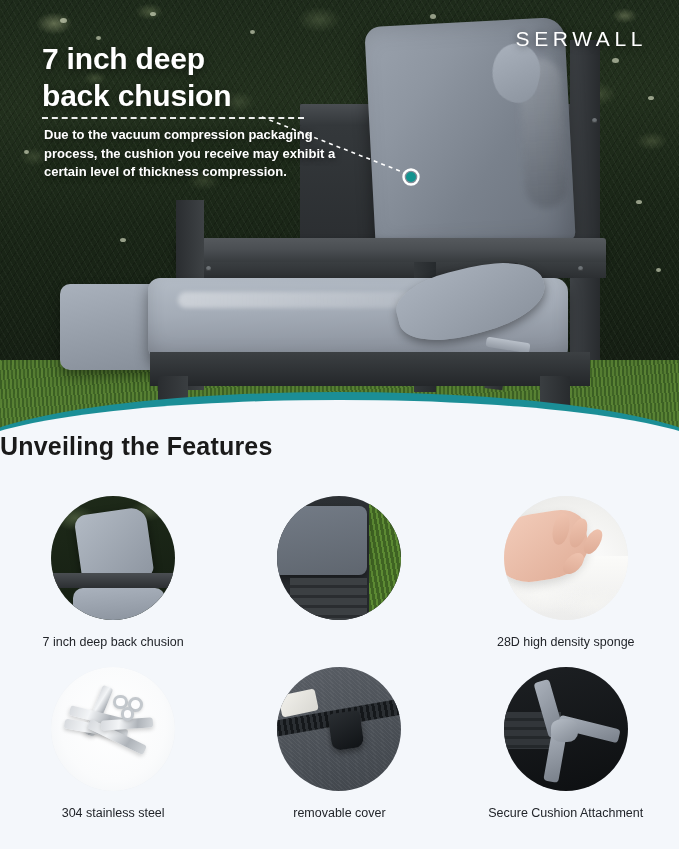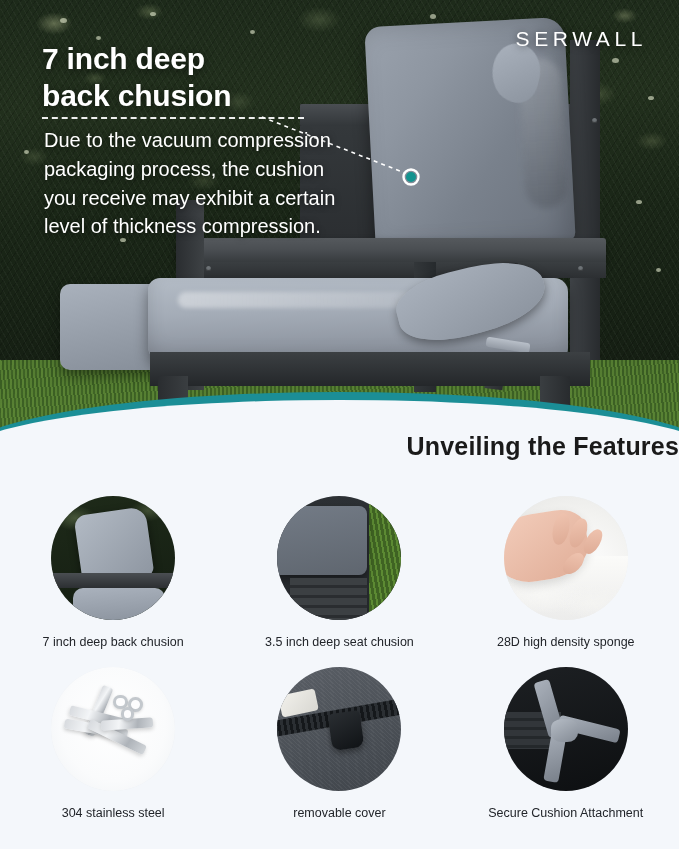--- a/index.html
+++ b/index.html
@@ -123,42 +123,42 @@
     color:#ffffff; font-weight:700; font-size:30px; line-height:1.24;
     letter-spacing:-.2px;
     text-shadow:0 2px 8px rgba(0,0,0,.55);
   }
   .dash-rule{
     position:absolute; left:42px; top:117px; width:262px; height:0;
     border-top:2px dashed rgba(255,255,255,.92);
   }
   .subtext{
     position:absolute; left:44px; top:126px; width:296px;
-    color:#ffffff; font-size:20px; line-height:1.44; font-weight:400;
+    color:#ffffff; font-size:13px; line-height:1.44; font-weight:700;
     text-shadow:0 1px 6px rgba(0,0,0,.6);
   }
   .leader-svg{ position:absolute; left:0; top:0; width:679px; height:440px; pointer-events:none; }
   .brand{
     position:absolute; right:32px; top:27px;
     color:#ffffff; font-size:21px; letter-spacing:4.6px; font-weight:400;
     text-shadow:0 1px 7px rgba(0,0,0,.55);
     margin-left:34px;
   }
 
   
   .panel{
     position:absolute; left:-40px; top:392px; width:759px; height:500px;
     background:#f4f7fb;
     border-top:8px solid #1b8e96;
     border-radius:50% 50% 0 0 / 64px 64px 0 0;
     overflow:hidden;
   }
   .panel-inner{ position:absolute; left:40px; top:0; width:679px; height:500px; }
   .features-title{
-    position:absolute; left:0; top:32px; width:679px; text-align:right;
+    position:absolute; left:0; top:32px; width:679px; text-align:left;
     font-size:25px; font-weight:700; color:#1a1a1a; letter-spacing:.2px;
   }
   .grid{ position:absolute; left:0; top:96px; width:679px; }
   .row{ display:flex; }
   .cell{ width:226.3px; display:flex; flex-direction:column; align-items:center; }
   .thumb{
     width:124px; height:124px; border-radius:50%; overflow:hidden; position:relative;
     background:#e9edf2;
   }
   .cap{
@@ -305,21 +305,20 @@
             <div class="cap">7 inch deep back chusion</div>
           </div>
           <div class="cell">
             <div class="thumb">
               <div class="t-inner t2">
                   <div class="gr"></div>
                   <div class="cu"></div>
                   <div class="sl"></div>
                 </div>
             </div>
-            <div class="cap">3.5 inch deep seat chusion</div>
           </div>
           <div class="cell">
             <div class="thumb">
               <div class="t-inner t3">
                 <div class="fm"></div>
                 <div class="hd"></div>
                 <div class="fg" style="left:40%;top:14%;width:13%;height:26%;transform:rotate(12deg);"></div>
                 <div class="fg" style="left:54%;top:18%;width:12%;height:24%;transform:rotate(20deg);"></div>
                 <div class="fg" style="left:66%;top:26%;width:11%;height:22%;transform:rotate(30deg);"></div>
                 <div class="fg" style="left:50%;top:44%;width:12%;height:20%;transform:rotate(44deg);"></div>

